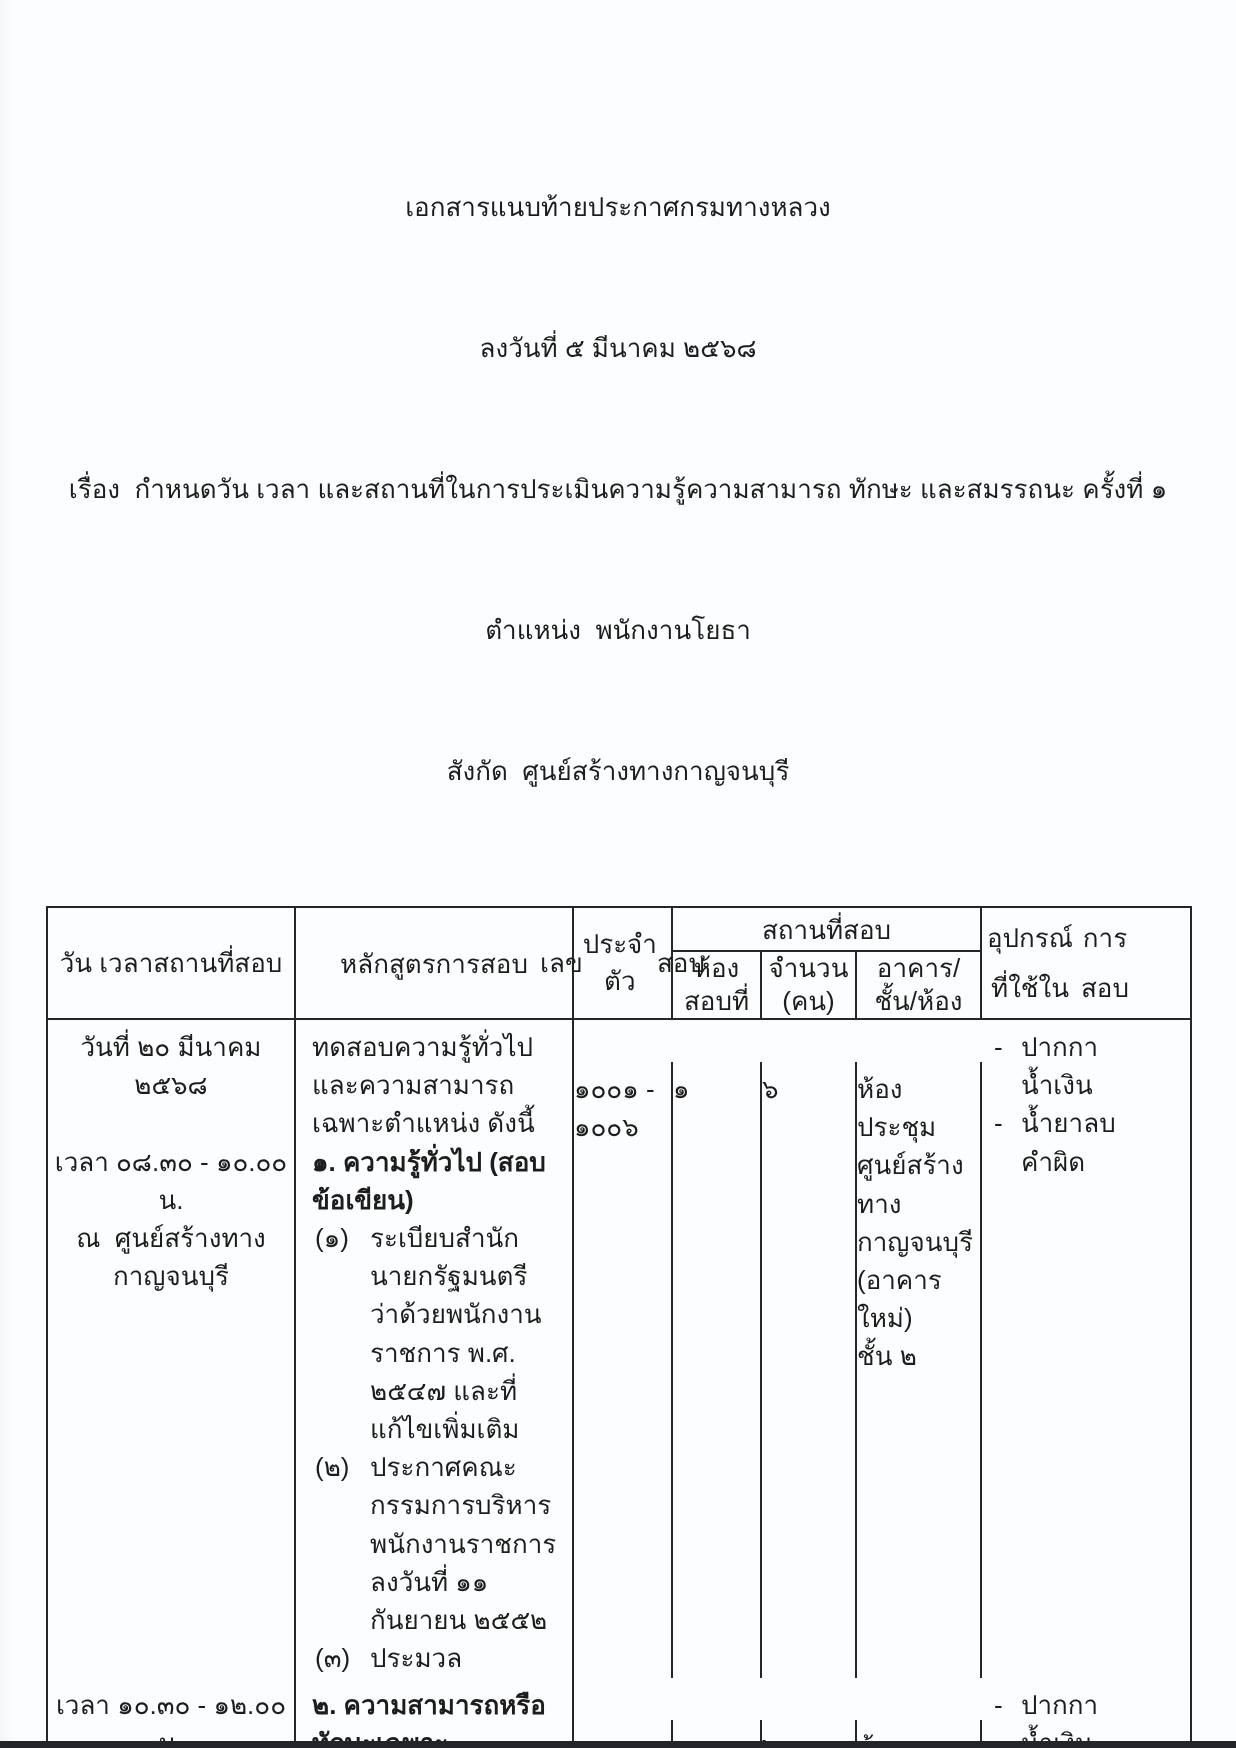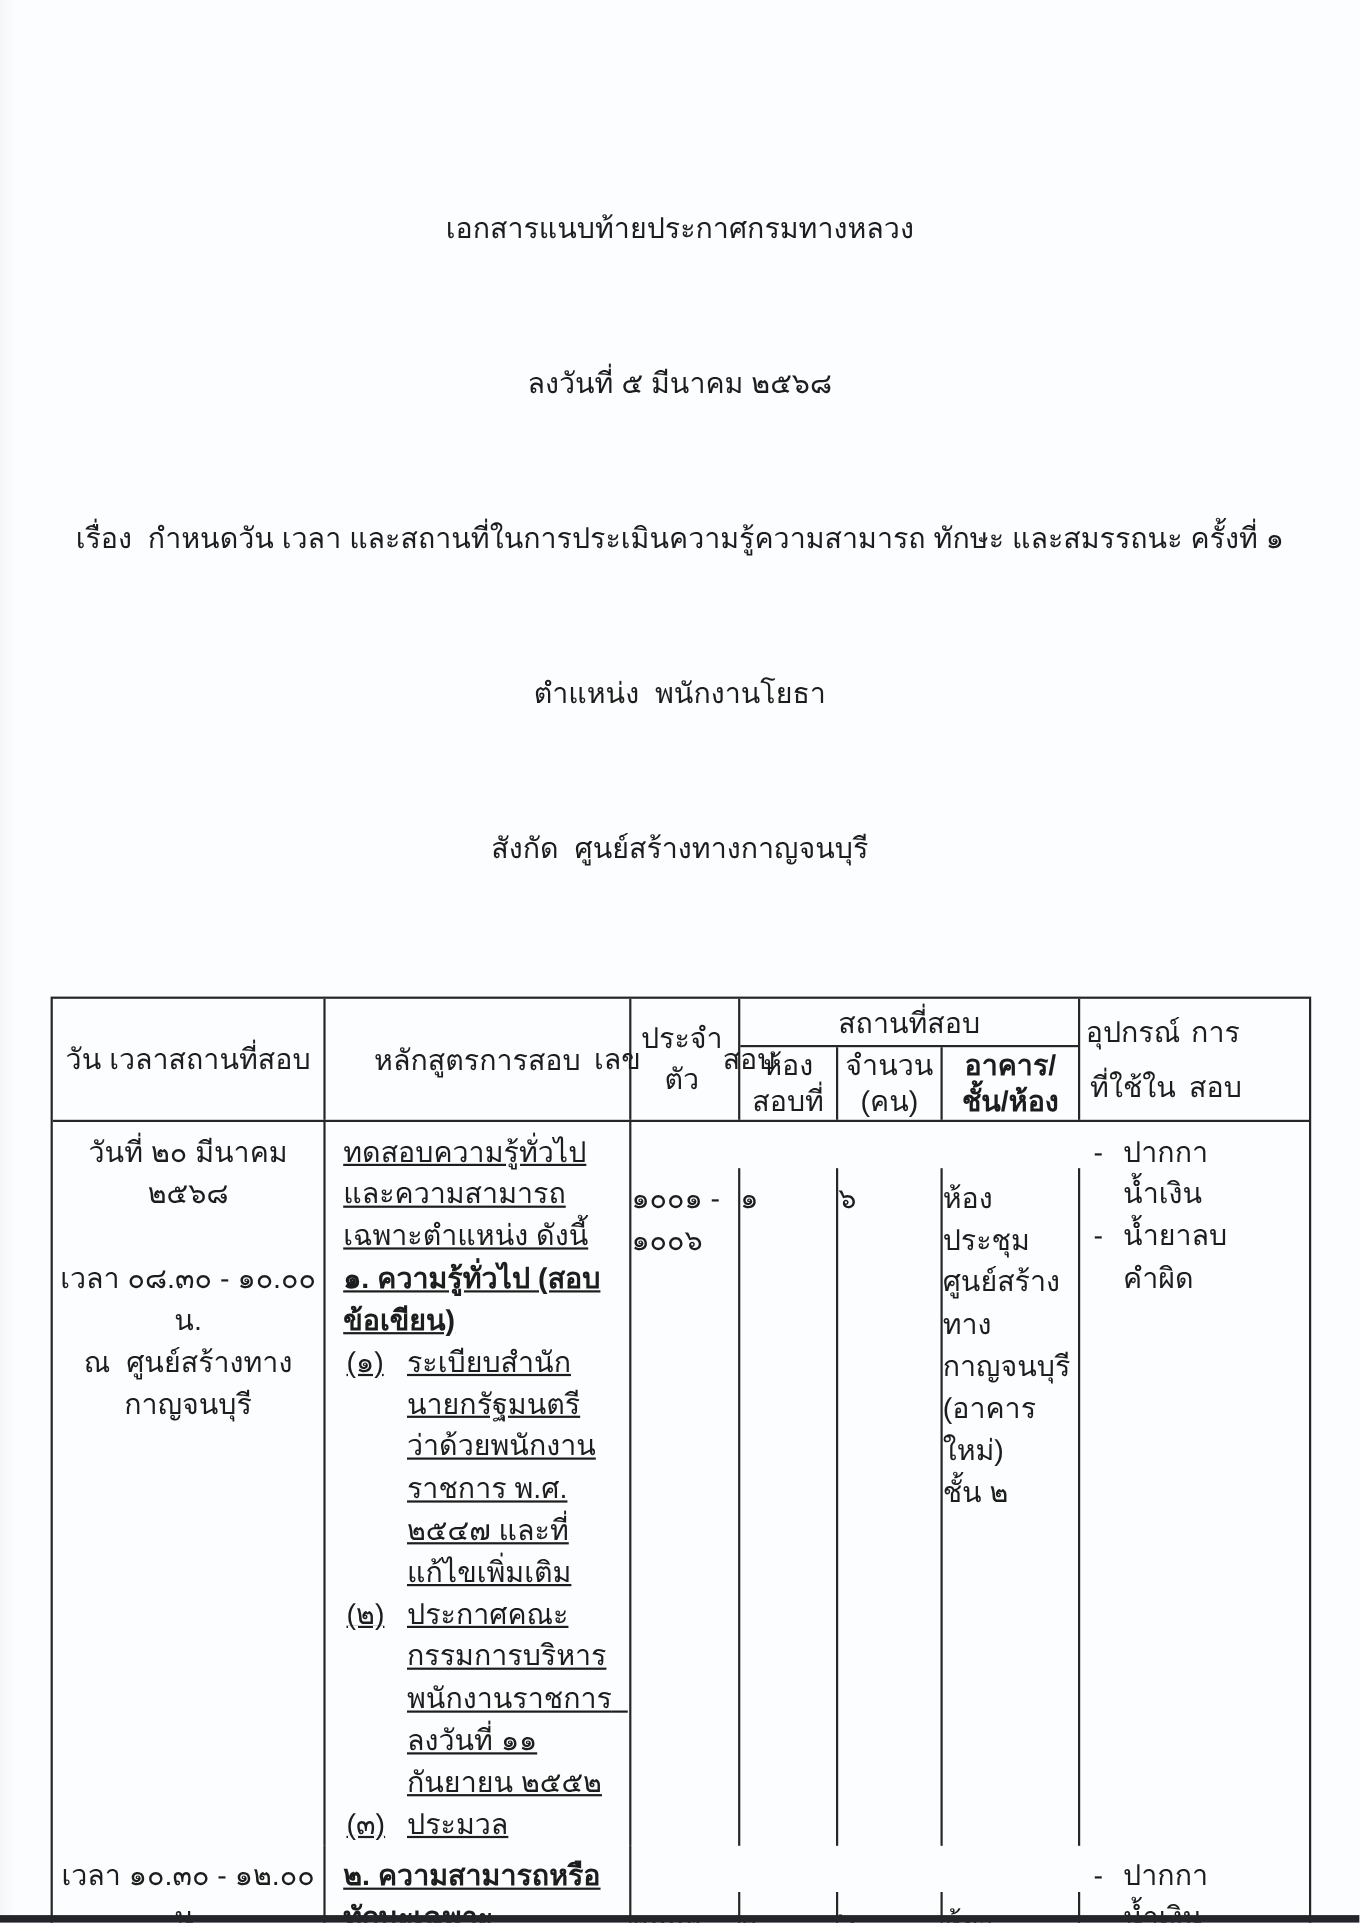--- a/index.html
+++ b/index.html
@@ -40,28 +40,28 @@
   .hc{display:flex;justify-content:center;align-items:center;}
   .bR{border-right:2px solid var(--line);}
   .w1{width:248px;} .w2{width:278px;} .w3{width:99px;}
   .wg{width:309px;} .w7{width:150px;}
   .lh50{line-height:50px;}
   .lh37{line-height:37px;}
   .hgroup{display:flex;flex-direction:column;}
   .hgroup-title{height:44px;border-bottom:2px solid var(--line);display:flex;align-items:center;justify-content:center;}
   .hgroup-cells{flex:1;display:flex;}
   .hg{display:flex;flex-direction:column;justify-content:center;align-items:center;line-height:33px;}
-  .g1{width:89px;} .g2{width:95px;text-align:center;} .g3{flex:1;font-weight:bold;}
+  .g1{width:89px;} .g2{width:95px;text-align:center;} .g3{flex:1;}
   
   .trow{display:flex;}
   .trow.r1{height:658px;}
   .trow.r2{height:404px;}
   .cell{padding-top:8px;line-height:38.2px;overflow:hidden;}
   .c-schedule{text-align:center;font-weight:normal;}
-  .c-course{padding-left:16px;padding-right:10px;text-decoration:underline;}
+  .c-course{padding-left:16px;padding-right:10px;}
   .c-center{text-align:left;margin-top:42px;}
   .c-equip{padding-left:12px;padding-right:4px;}
   .blank{height:38.2px;}
   .c-line{white-space:pre-wrap;}
   .c-line.heading{font-weight:bold;}
   .c-line.item{display:flex;padding-left:3px;}
   .c-line.item .mk{width:55px;flex-shrink:0;}
   .c-line.cont{padding-left:58px;}
   .eq-line{display:flex;white-space:pre-wrap;}
   .eq-line .mk{width:27px;flex-shrink:0;}

